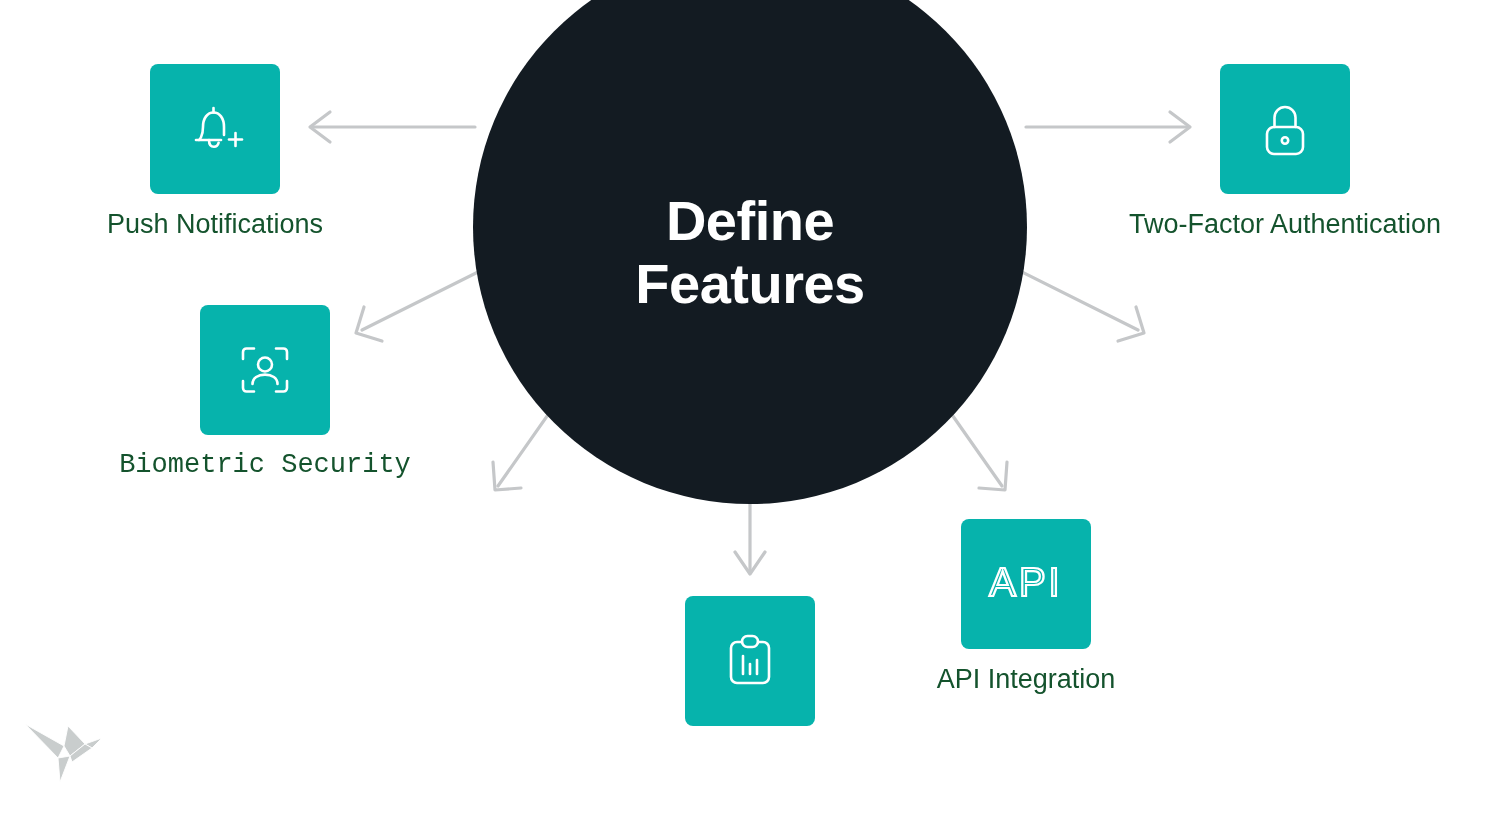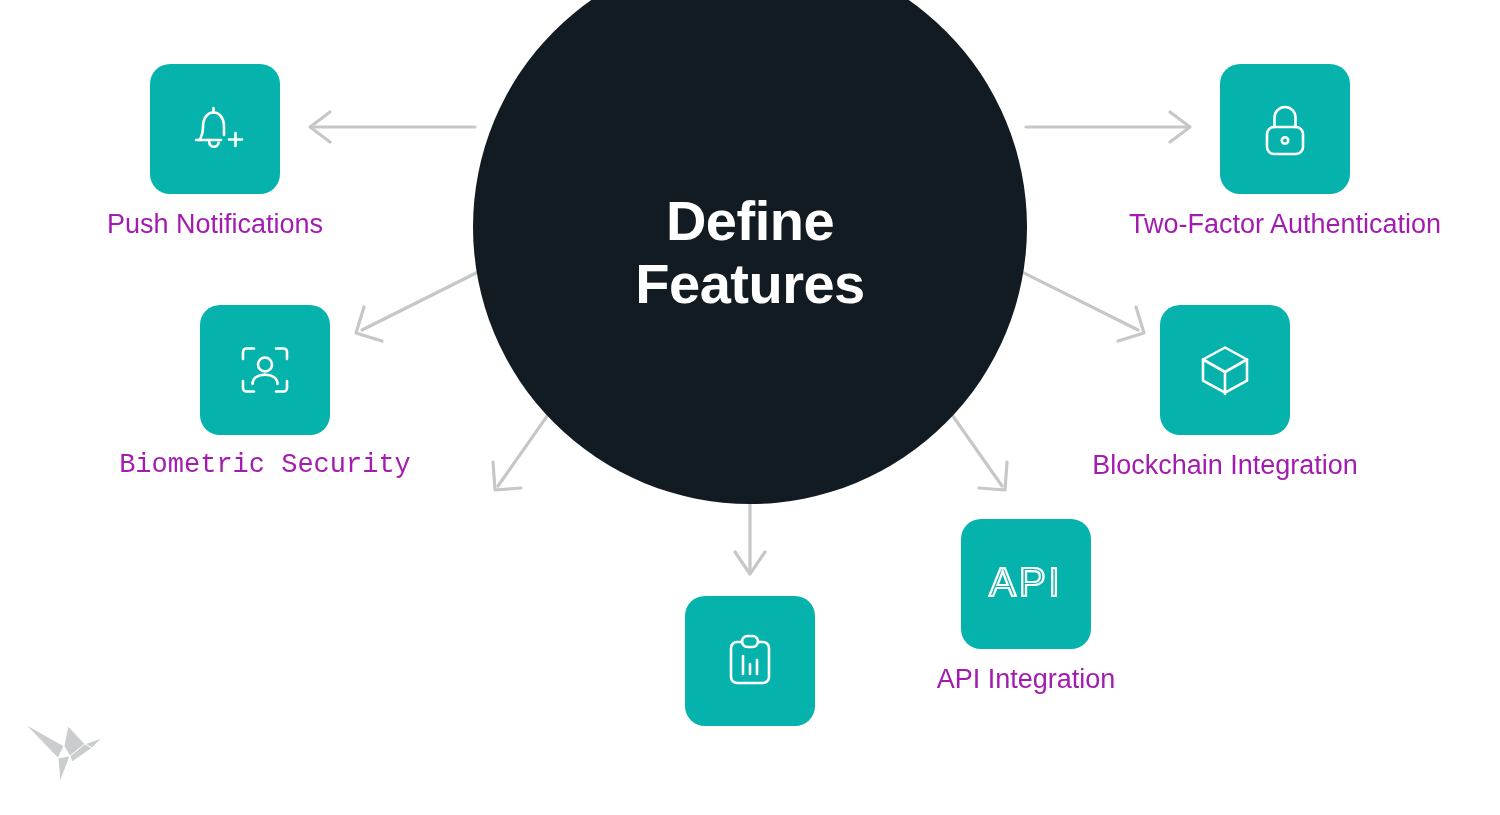--- a/index.html
+++ b/index.html
@@ -52,28 +52,28 @@
 
   .node {
     position: absolute;
     z-index: 3;
     display: flex;
     flex-direction: column;
     align-items: center;
   }
   .tile {
     background: #06b3ac;
-    border-radius: 20px;
+    border-radius: 8px;
     display: flex;
     align-items: center;
     justify-content: center;
   }
   .tile svg { display: block; }
   .node-label {
-    color: #a21caf;
+    color: #14532d;
     font-size: 27px;
     line-height: 1.2;
     white-space: nowrap;
     margin-top: 14px;
     text-align: center;
   }
 
   
   #node-push        { left: 0px;    top: 64px; width: 430px; }
   #node-twofactor   { left: 1070px; top: 64px; width: 430px; }
@@ -176,30 +176,20 @@
         <path d="M46 13.5 L53.5 13.5 C55.5 13.5 57 15 57 17 L57 24"></path>
         <path d="M57 46 L57 53 C57 55 55.5 56.5 53.5 56.5 L46 56.5"></path>
         <path d="M24 56.5 L16.5 56.5 C14.5 56.5 13 55 13 53 L13 46"></path>
         <circle cx="35" cy="29.5" r="7"></circle>
         <path d="M22.5 49 C22.5 42.8 28.1 39.6 35 39.6 C41.9 39.6 47.5 42.8 47.5 49"></path>
       </svg>
     </div>
     <div class="node-label">Biometric Security</div>
   </div>
 
-  <div class="node" id="node-blockchain">
-    <div class="tile" style="width:130px;height:130px;">
-      <svg width="70" height="70" viewBox="0 0 70 70" fill="none" stroke="#ffffff" stroke-width="2.6" stroke-linecap="round" stroke-linejoin="round">
-        <path d="M35 12 L57 24.5 L57 46.5 L35 59 L13 46.5 L13 24.5 Z" transform="scale(1,0.96) translate(0,1)"></path>
-        <path d="M13 24.5 L35 37 L57 24.5"></path>
-        <line x1="35" y1="37" x2="35" y2="59"></line>
-      </svg>
-    </div>
-    <div class="node-label">Blockchain Integration</div>
-  </div>
 
 
   <div class="node" id="node-api">
     <div class="tile" style="width:130px;height:130px;">
       <svg width="96" height="70" viewBox="0 0 96 70">
         <text x="48" y="47" text-anchor="middle" font-family="'Liberation Sans', sans-serif" font-size="40" letter-spacing="3" fill="none" stroke="#ffffff" stroke-width="2.2">API</text>
       </svg>
     </div>
     <div class="node-label">API Integration</div>
   </div>

